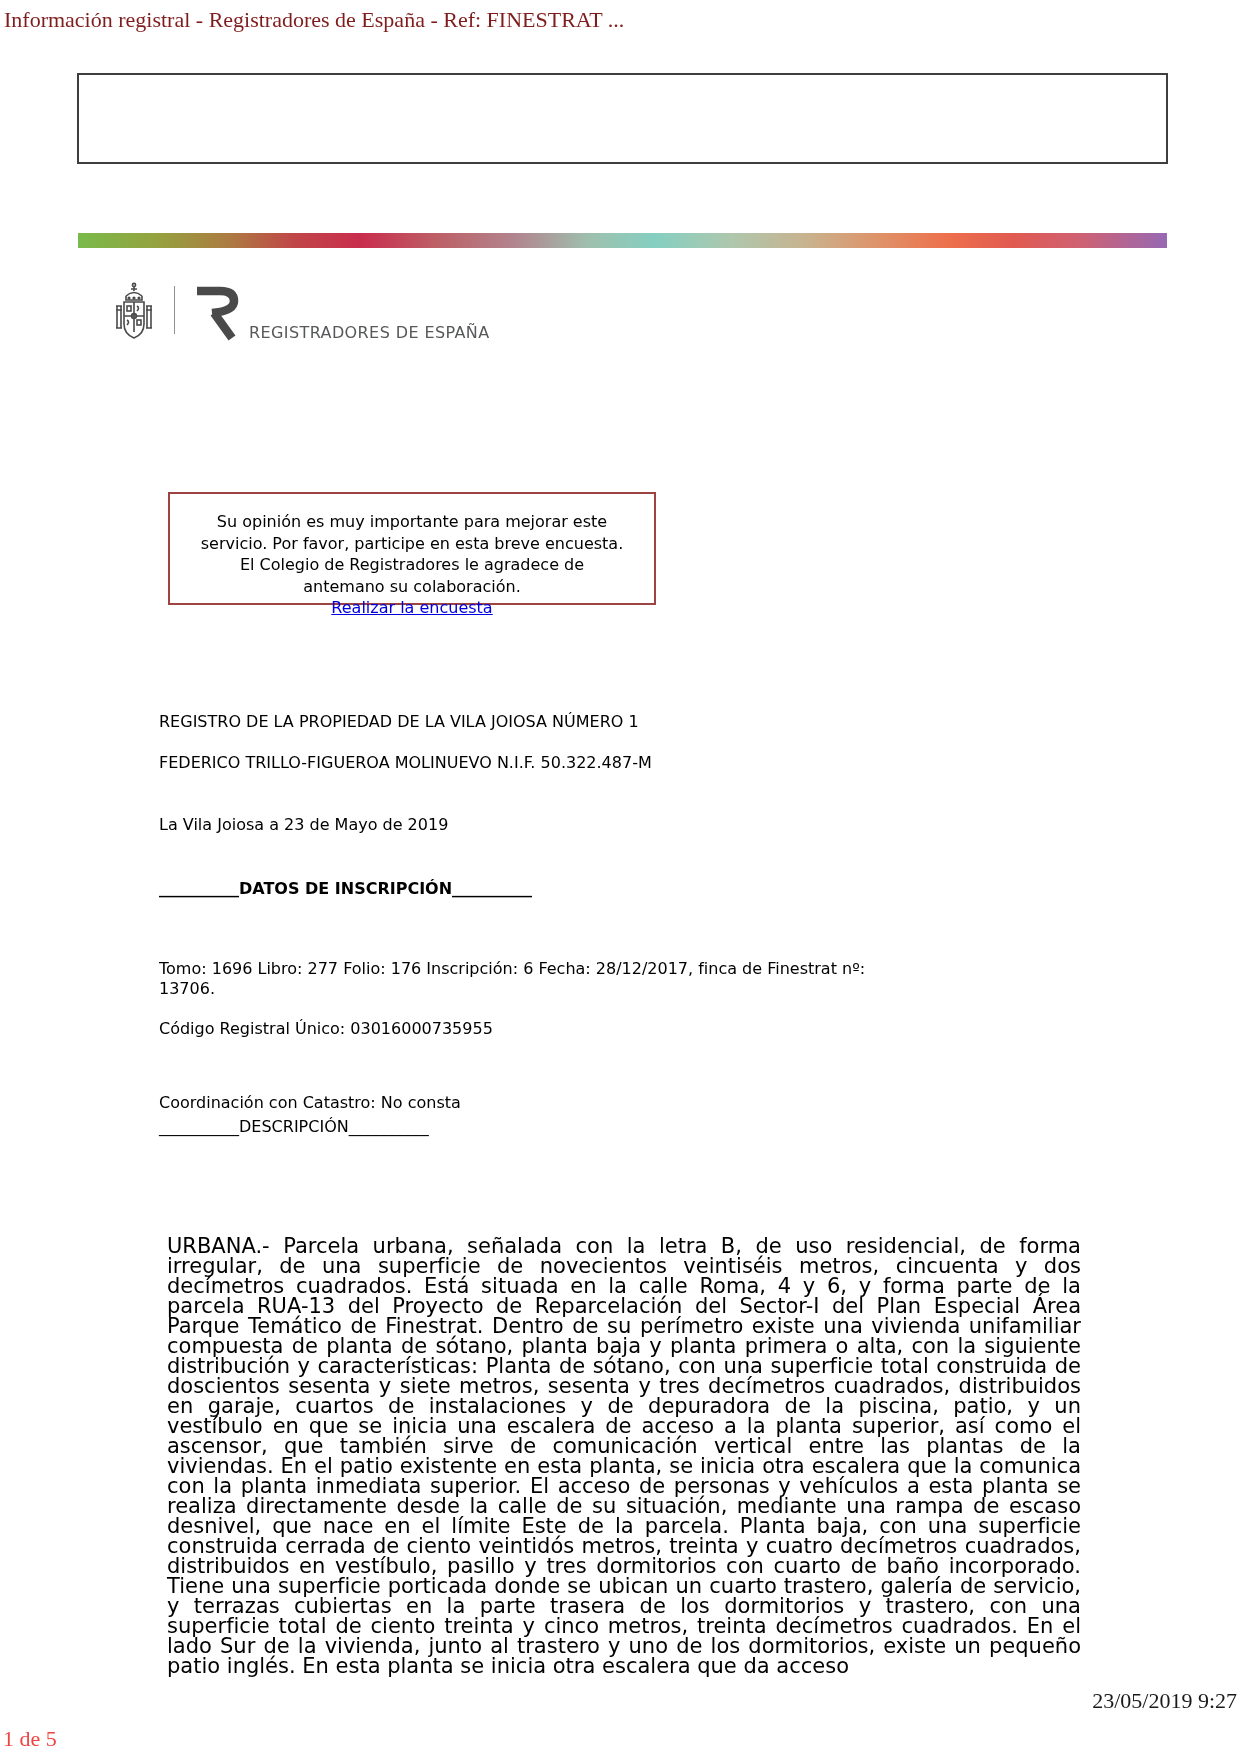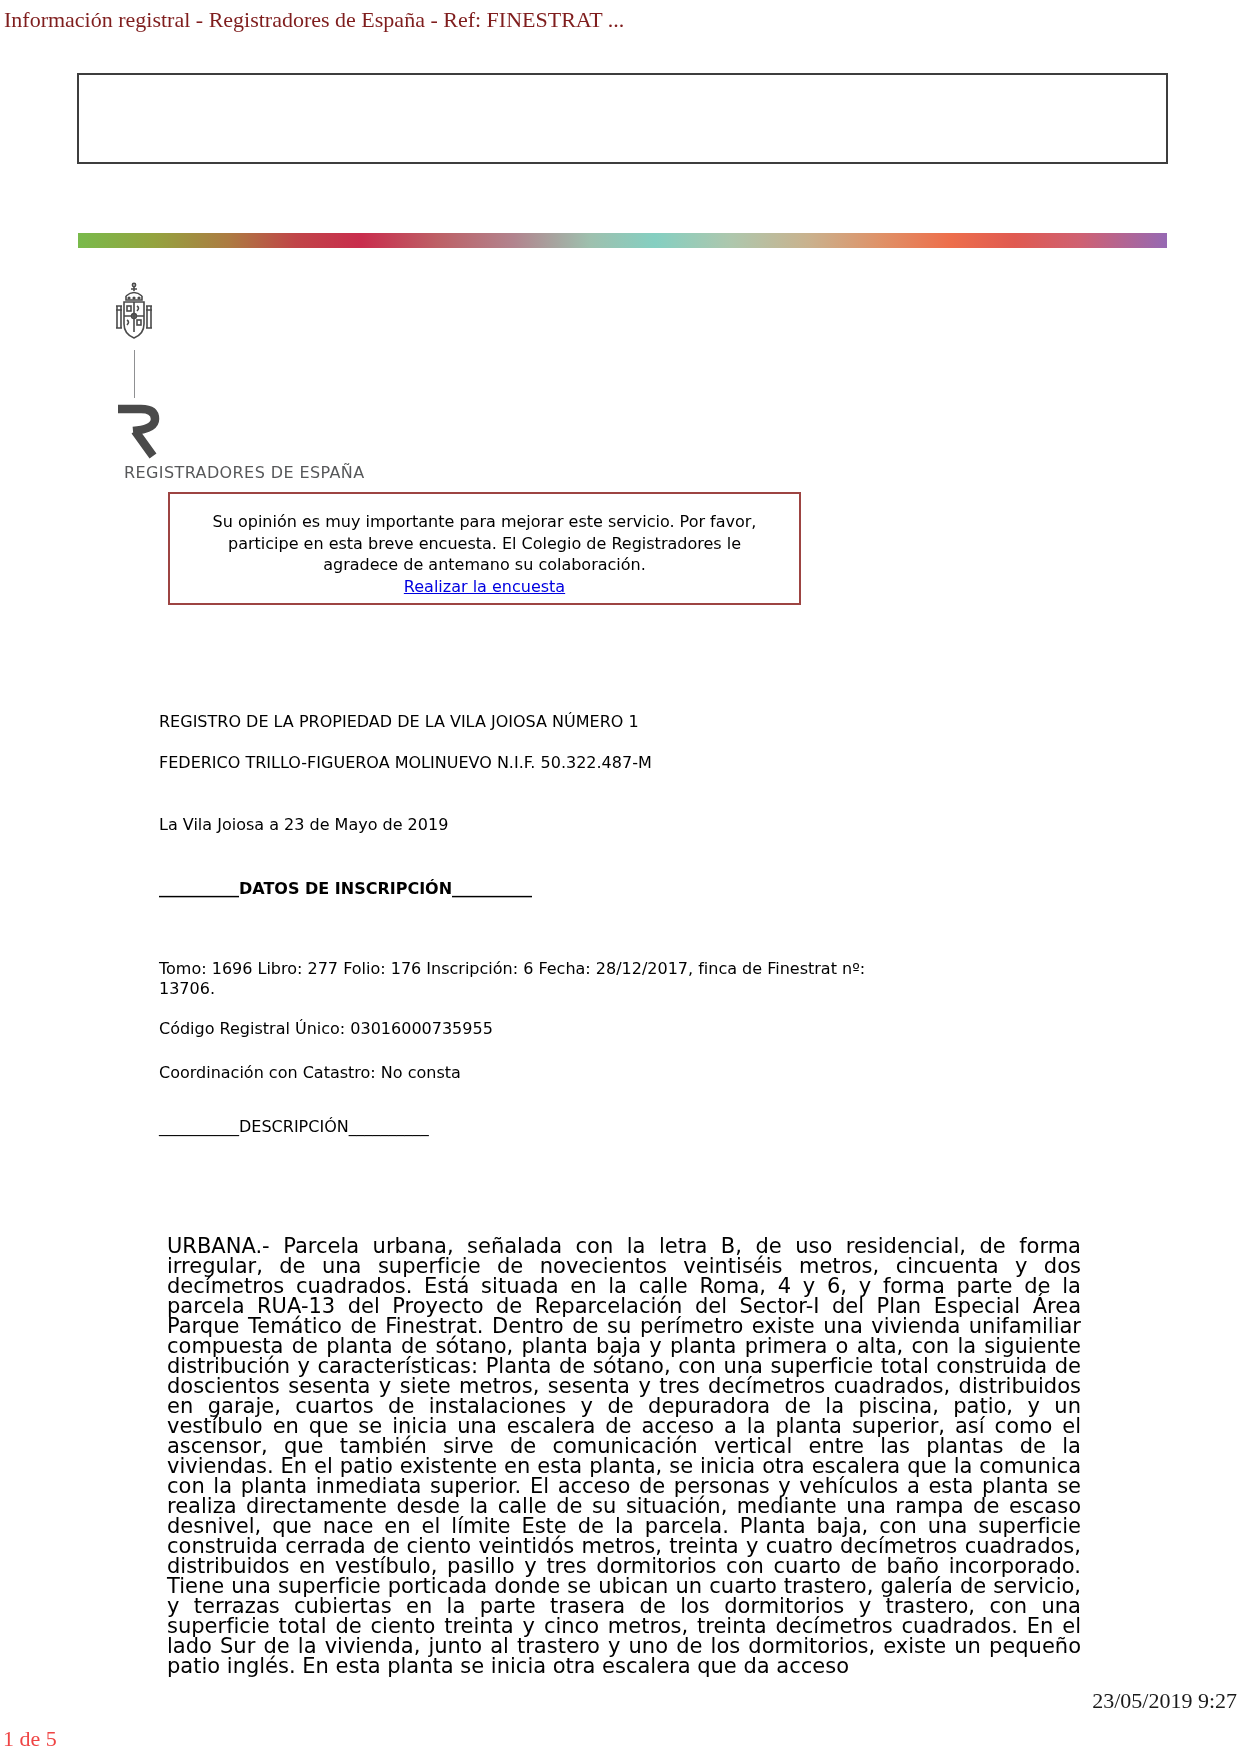--- a/index.html
+++ b/index.html
@@ -26,53 +26,53 @@
     border:2px solid #3e3e3e; background:#fff;
   }
 
   .rainbow-bar {
     position:absolute; left:78px; top:233px;
     width:1089px; height:15px;
   }
 
   .logo-row {
     position:absolute; left:114px; top:280px;
-    display:flex; align-items:flex-start;flex-direction:column;
+    display:flex; align-items:flex-start;
   }
   .crest { margin-top:2px; }
   .logo-divider {
     width:1px; height:48px; background:#8f9092;
     margin:6px 18px 0 20px;
   }
   .r-mark { margin-top:3px; }
   .wordmark {
     font-size:16px; color:#57585a; letter-spacing:.4px;
     align-self:flex-end; margin:0 0 3px 10px; white-space:nowrap;
   }
 
   .survey-box {
     position:absolute; left:168px; top:492px;
-    width:633px; height:113px;
+    width:488px; height:113px;
     border:2px solid #9d4442;
     text-align:center; padding:17px 30px 0 30px;
     font-size:16px; line-height:21.5px;
   }
   .survey-link { color:#0000e0; text-decoration:underline; cursor:pointer; }
 
   .doc-line {
     position:absolute; left:159px; font-size:16px; line-height:20px;
     white-space:nowrap;
   }
   .doc-office        { top:712px; }
   .doc-registrar     { top:753px; }
   .doc-date          { top:815px; }
   .doc-sec-insc      { top:879px;font-weight:bold; }
   .doc-inscription   { top:959px; white-space:normal; width:912px; }
   .doc-cru           { top:1019px; }
-  .doc-catastro      { top:1063px; }
+  .doc-catastro      { top:1093px; }
   .doc-sec-desc      { top:1117px; }
 
   .doc-paragraph {
     position:absolute; left:159px; top:1236px;
     width:914px;
     font-size:21px; line-height:20px;
     text-align:justify;
     margin-left:8px;
   }
 

